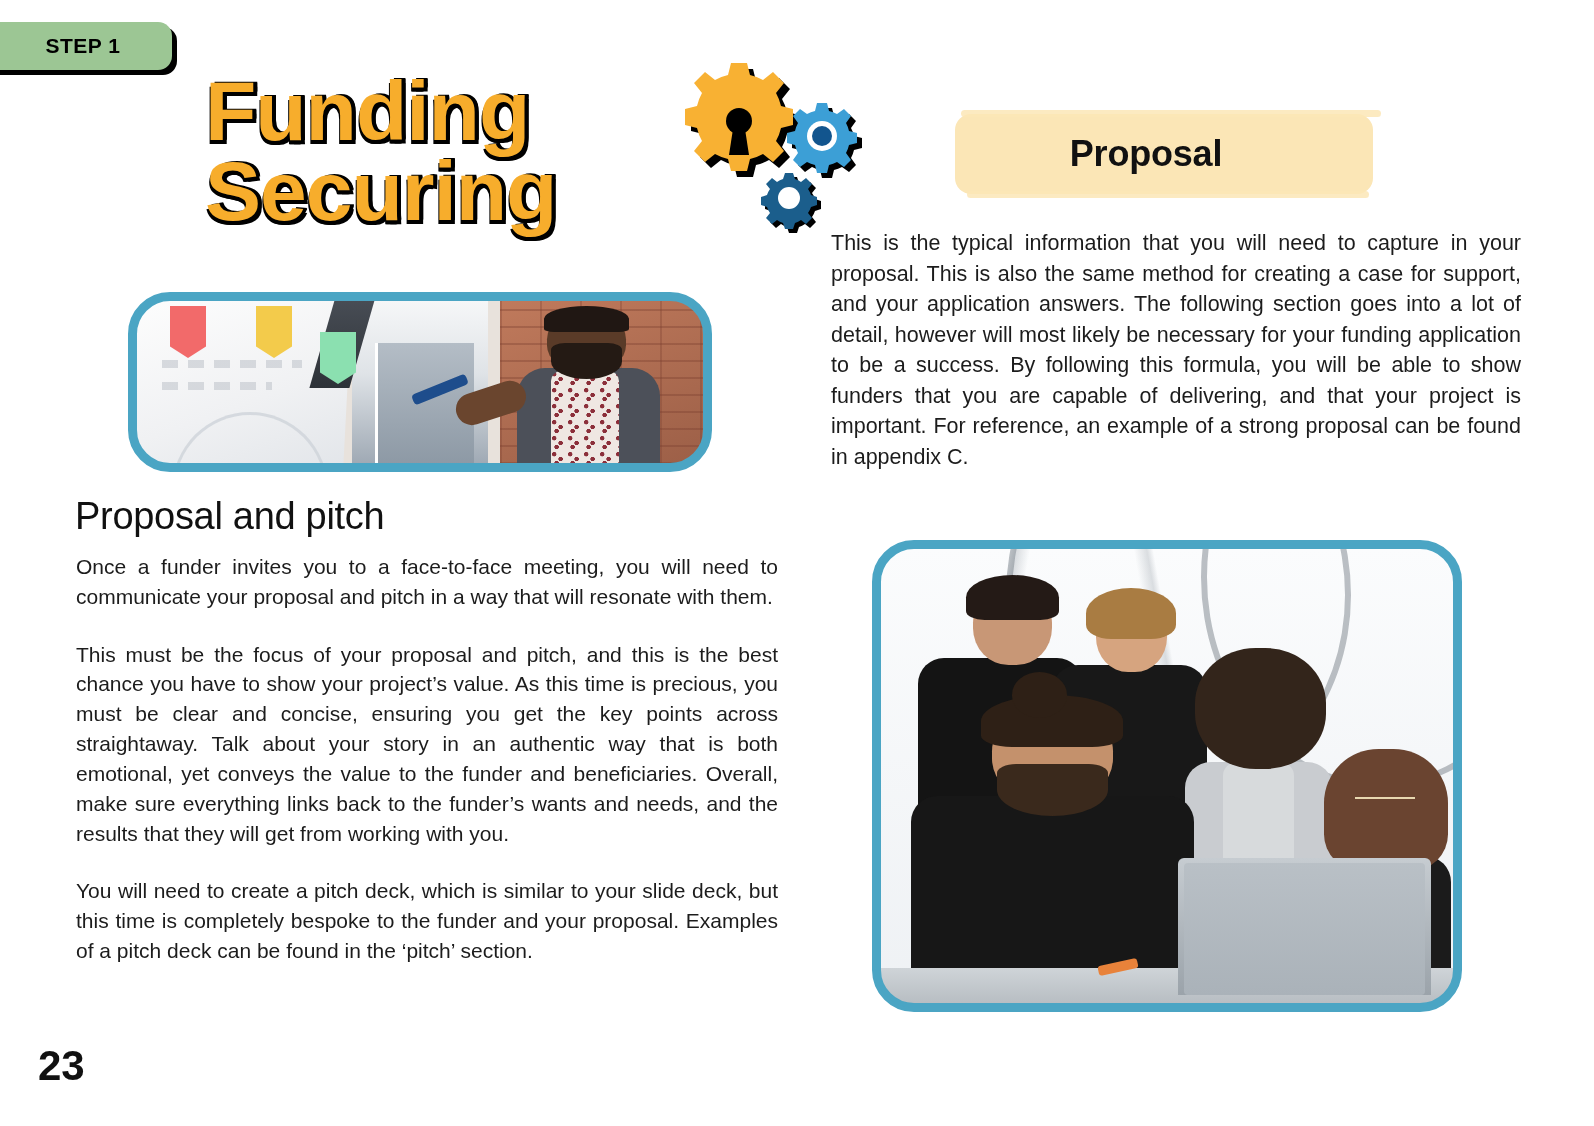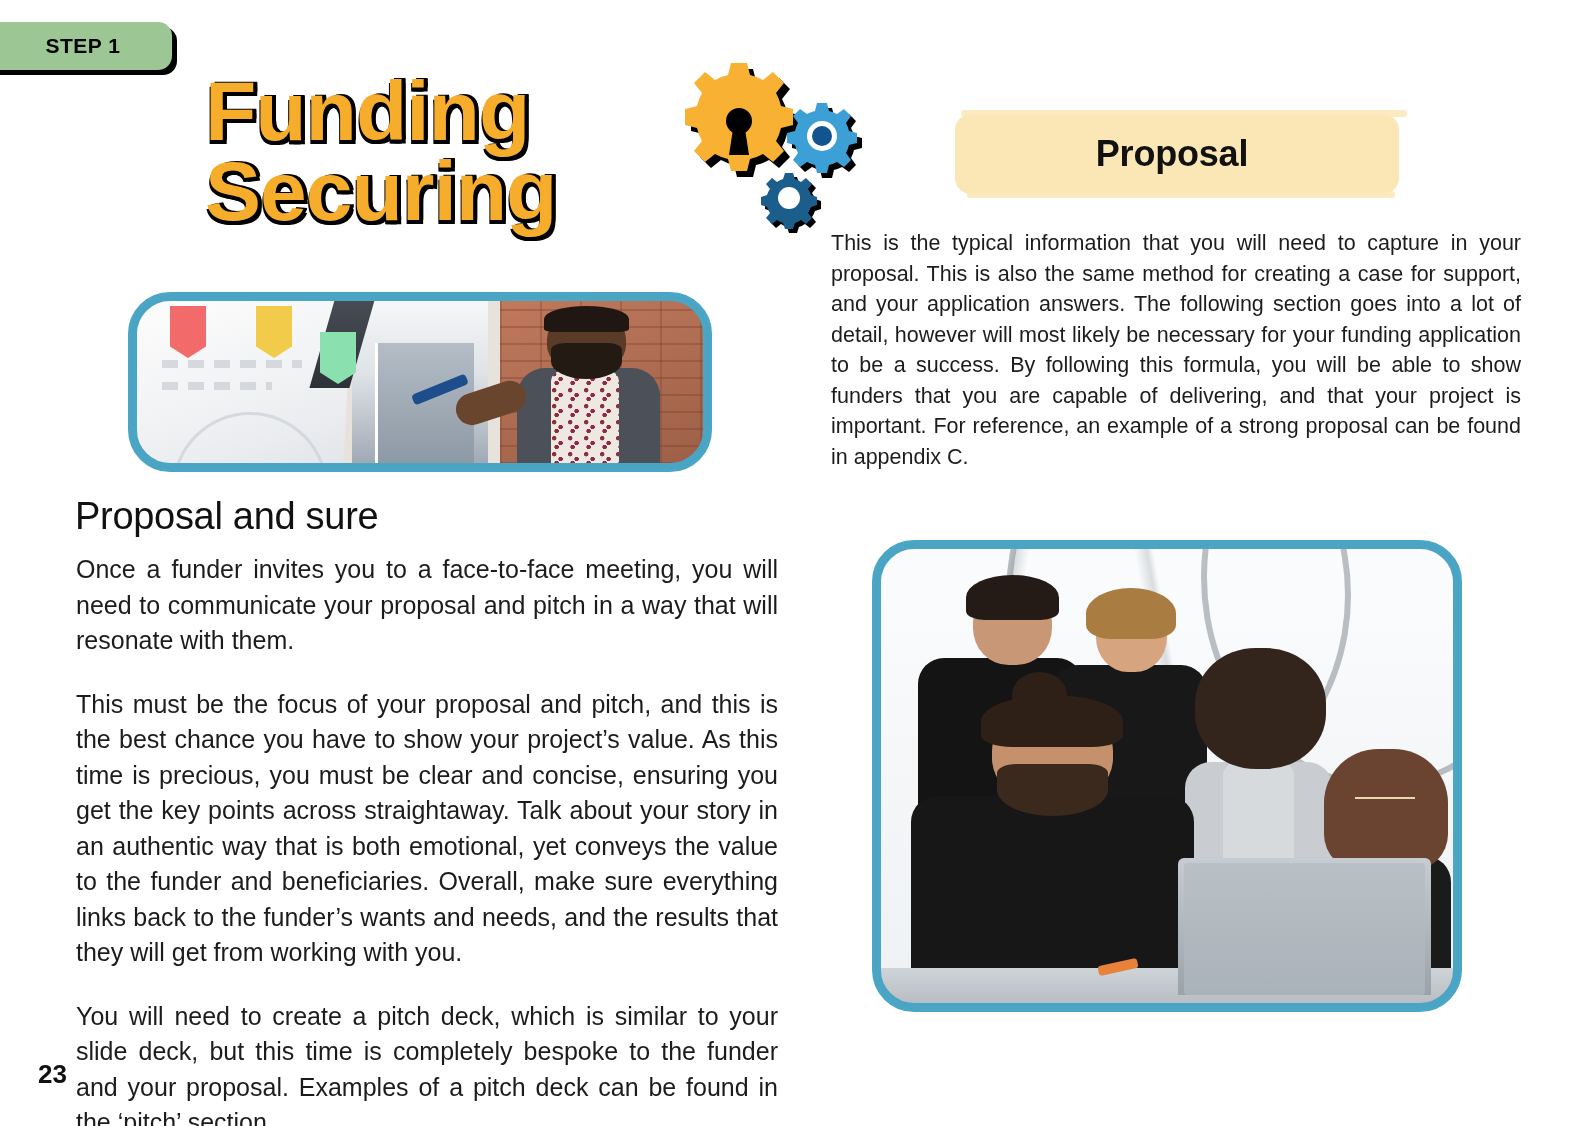--- a/index.html
+++ b/index.html
@@ -76,21 +76,20 @@
     position: absolute;
     left: 955px;
     top: 114px;
     width: 418px;
     height: 80px;
     background: #FBE6B6;
     border-radius: 16px;
     display: flex;
     align-items: center;
     justify-content: center;
-    padding-left: 26px;
   }
   .proposal-banner::before,
   .proposal-banner::after {
     content: "";
     position: absolute;
     left: 6px;
     right: -8px;
     height: 7px;
     background: #FBE6B6;
     border-radius: 4px;
@@ -312,33 +311,33 @@
     letter-spacing: -0.3px;
   }
   .body-col {
     position: absolute;
     left: 76px;
     top: 552px;
     width: 702px;
   }
   .body-col p {
     margin: 0 0 28px 0;
-    font-size: 25px;
+    font-size: 21px;
     line-height: 1.42;
     text-align: justify;
     color: #1c1c1c;
   }
   .body-col p:last-child { margin-bottom: 0; }
 
   
   .page-number {
     position: absolute;
     left: 38px;
     bottom: 36px;
-    font-size: 26px;
+    font-size: 42px;
     font-weight: bold;
     color: #111;
   }
 </style>
 </head>
 <body>
 
 <div class="step-tab">
   <span class="step-tab-label">STEP 1</span>
 </div>
@@ -400,21 +399,21 @@
         <div class="wb-beard"></div>
         <div class="wb-arm"></div>
         <div class="wb-marker"></div>
       </div>
     </div>
   </div>
   <div class="brush"></div>
   <div class="brush2"></div>
 </div>
 
-<div class="section-heading">Proposal and sure</div>
+<div class="section-heading">Proposal and pitch</div>
 
 <div class="body-col">
   <p>Once a funder invites you to a face-to-face meeting, you will need to communicate your proposal and pitch in a way that will resonate with them.</p>
   <p>This must be the focus of your proposal and pitch, and this is the best chance you have to show your project’s value. As this time is precious, you must be clear and concise, ensuring you get the key points across straightaway. Talk about your story in an authentic way that is both emotional, yet conveys the value to the funder and beneficiaries. Overall, make sure everything links back to the funder’s wants and needs, and the results that they will get from working with you.</p>
   <p>You will need to create a pitch deck, which is similar to your slide deck, but this time is completely bespoke to the funder and your proposal. Examples of a pitch deck can be found in the ‘pitch’ section.</p>
 </div>
 
 <div class="photo-frame" id="photo-team">
   <div class="photo-inner">
     <div class="tm-scene">

